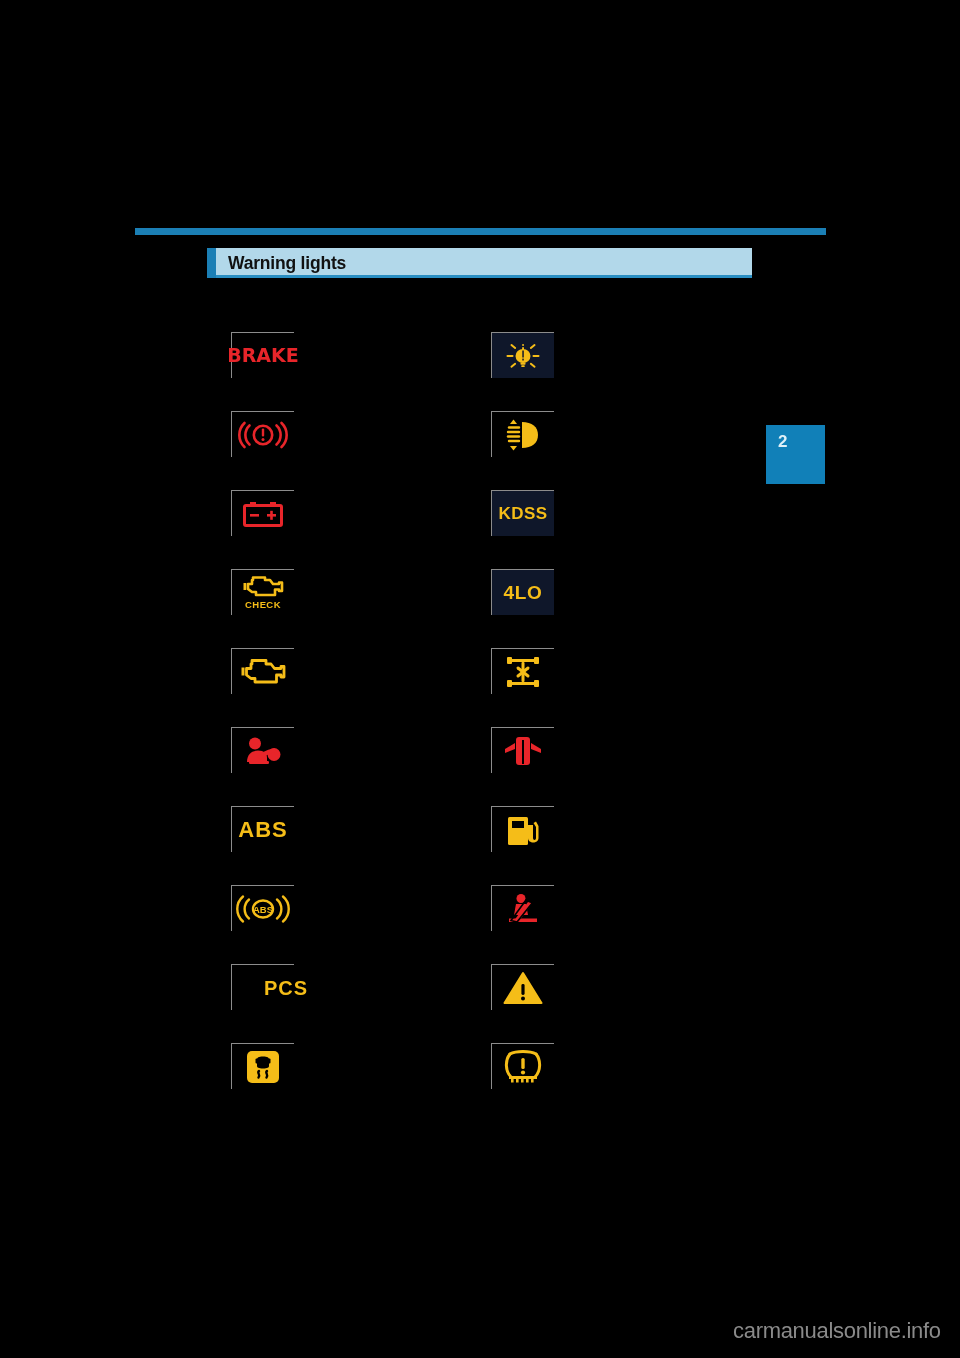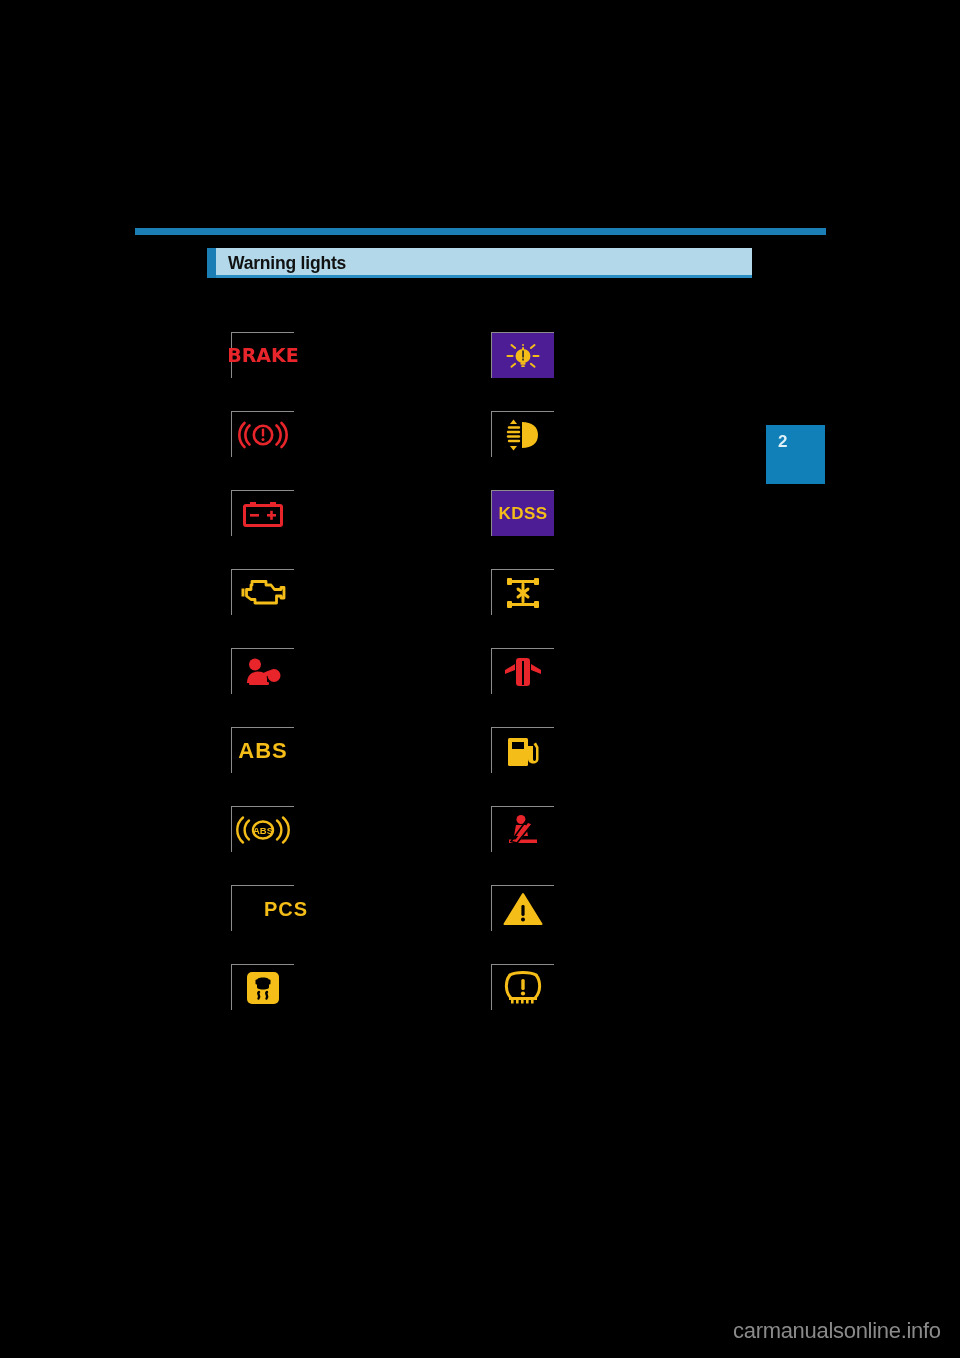--- a/index.html
+++ b/index.html
@@ -55,21 +55,21 @@
     box-sizing:border-box;
     height:46px;
     display:flex;align-items:flex-start;justify-content:center;
   }
   .cell.col2{margin-left:197px;}
   .cell-inner{
     width:100%;height:100%;
     display:flex;align-items:center;justify-content:center;
     position:relative;
   }
-  .cell.boxed .cell-inner{background:#4c1d95;}
+  .cell.boxed .cell-inner{background:#0f172a;}
 
   .txt{font-weight:bold;letter-spacing:0.5px;line-height:1;}
   .txt.brake{color:#e8252a;font-size:19px;letter-spacing:0px;font-family:"DejaVu Sans",sans-serif;}
   .txt.abs{color:#f5bd18;font-size:22px;letter-spacing:1px;}
   .txt.pcs{color:#f5bd18;font-size:20px;letter-spacing:1px;margin-left:46px;}
   .txt.kdss{color:#f5bd18;font-size:17px;letter-spacing:0.4px;}
   .txt.fourlo{color:#f5bd18;font-size:19px;letter-spacing:0.6px;}
 
   svg{display:block;overflow:visible;}
 
@@ -178,20 +178,38 @@
           </span>
         </div>
       </div>
       <div class="cell col2 boxed">
         <div class="cell-inner">
           <span class="txt kdss">KDSS</span>
         </div>
       </div>
     </div>
 
+    <div class="row">
+      <div class="cell">
+        <div class="cell-inner">
+          <span style="text-align:center;">
+            <svg width="40" height="23" viewBox="0 0 40 23" style="margin:0 auto;">
+              <path d="M10 4 L10 1.5 L22 1.5 L22 4 L27 4 L30 8 L36 8 L36 6.5 L39 6.5 L39 15 L36 15 L36 13.5 L32 13.5 L32 19 L13 19 L13 16 L9 16 L5 13 L5 8 L9 8 L9 4 Z" fill="none" stroke="#f5bd18" stroke-width="2.6" stroke-linejoin="round"></path>
+              <rect x="0.5" y="7" width="2.8" height="7" fill="#f5bd18"></rect>
+            </svg>
+            <div style="color:#f5bd18;font-size:9.5px;font-weight:bold;letter-spacing:0.4px;line-height:1;margin-top:1px;text-align:center;">CHECK</div>
+          </span>
+        </div>
+      </div>
+      <div class="cell col2 boxed">
+        <div class="cell-inner">
+          <span class="txt fourlo">4LO</span>
+        </div>
+      </div>
+    </div>
 
     <div class="row">
       <div class="cell">
         <div class="cell-inner">
           <span>
             <svg width="44" height="28" viewBox="0 0 44 28">
               <path d="M11 6 L11 2.5 L25 2.5 L25 6 L30 6 L33.5 10.5 L40 10.5 L40 8.5 L43 8.5 L43 19 L40 19 L40 17 L35.5 17 L35.5 24 L14 24 L14 20.5 L10 20.5 L5.5 17 L5.5 10.5 L10 10.5 L10 6 Z" fill="none" stroke="#f5bd18" stroke-width="2.8" stroke-linejoin="round"></path>
               <rect x="0.5" y="9.5" width="3" height="8" fill="#f5bd18"></rect>
             </svg>
           </span>

